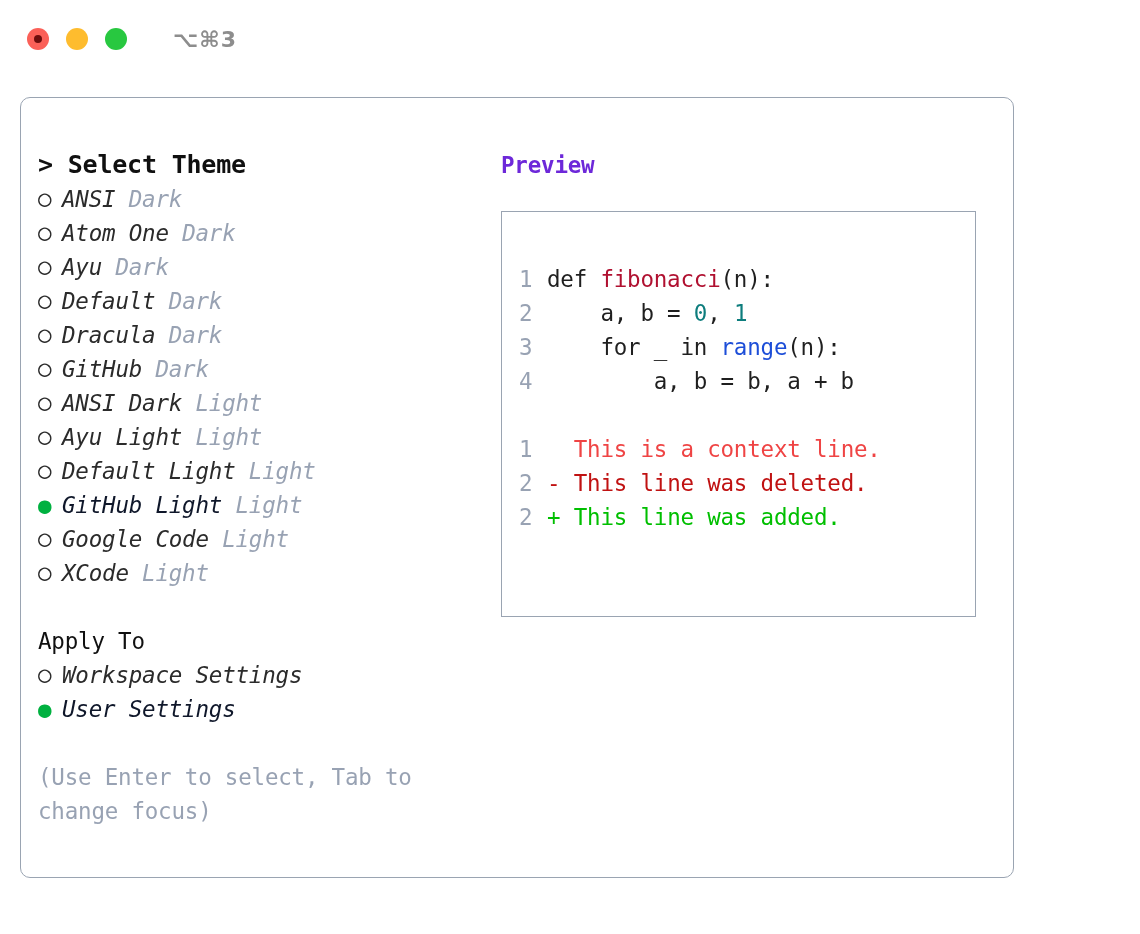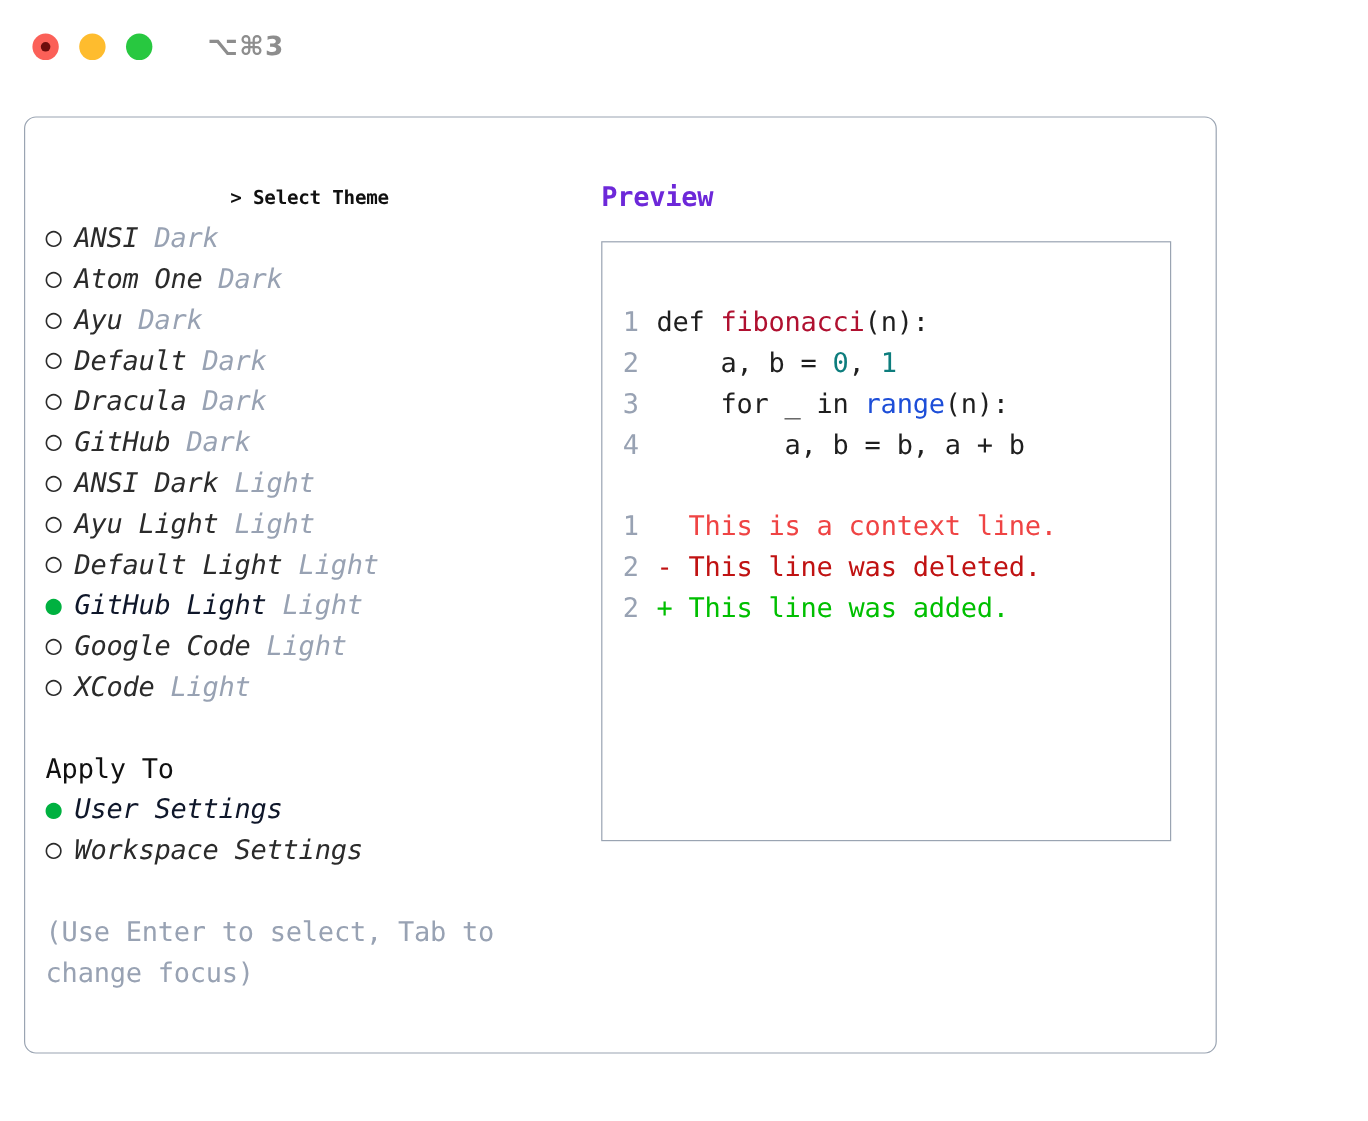--- a/index.html
+++ b/index.html
@@ -93,27 +93,26 @@
 
   
   .left-col {
     position: absolute;
     left: 17px;
     top: 50px;
     width: 440px;
   }
 
   .list-header {
-    font-size: 16px;
+    font-size: 25px;
     font-weight: 700;
     color: #101010;
     line-height: 34px;
     white-space: pre;
     letter-spacing: -0.2px;
-    text-align: center;
   }
 
   .theme-row {
     font-size: 22.5px;
     line-height: 34px;
     color: #2b2b2b;
     white-space: pre;
     letter-spacing: -0.2px;
     display: block;
     font-style: italic;
@@ -157,23 +156,23 @@
     width: 500px;
   }
   .preview-title {
     font-size: 22.5px;
     font-weight: 700;
     color: #6d28d9;
     line-height: 34px;
     letter-spacing: -0.2px;
   }
   .preview-box {
-    margin-top: 19px;
+    margin-top: 29px;
     width: 475px;
-    height: 500px;
+    height: 406px;
     border: 1.6px solid #9aa4b2;
     box-sizing: border-box;
     background: #ffffff;
     position: relative;
   }
   .code-area {
     position: absolute;
     left: 17px;
     top: 50px;
     right: 6px;
@@ -232,22 +231,22 @@
             <div class="theme-row selected"><span class="bullet">●</span><span class="name">GitHub Light</span><span class="variant"> Light</span></div>
             <div class="theme-row"><span class="bullet bullet-empty">○</span><span class="name">Google Code</span><span class="variant"> Light</span></div>
             <div class="theme-row"><span class="bullet bullet-empty">○</span><span class="name">XCode</span><span class="variant"> Light</span></div>
           </div>
 
         <div class="section-gap"></div>
 
         <div class="apply-header">Apply To</div>
 
         <div id="apply-list">
+            <div class="theme-row"><span class="bullet bullet-empty">○</span><span class="name">Workspace Settings</span></div>
             <div class="theme-row selected"><span class="bullet">●</span><span class="name">User Settings</span></div>
-            <div class="theme-row"><span class="bullet bullet-empty">○</span><span class="name">Workspace Settings</span></div>
           </div>
 
         <div class="hint">(Use Enter to select, Tab to change focus)</div>
       </div>
 
       <div class="right-col">
         <div class="preview-title">Preview</div>
 
         <div class="preview-box">
           <div class="code-area">

